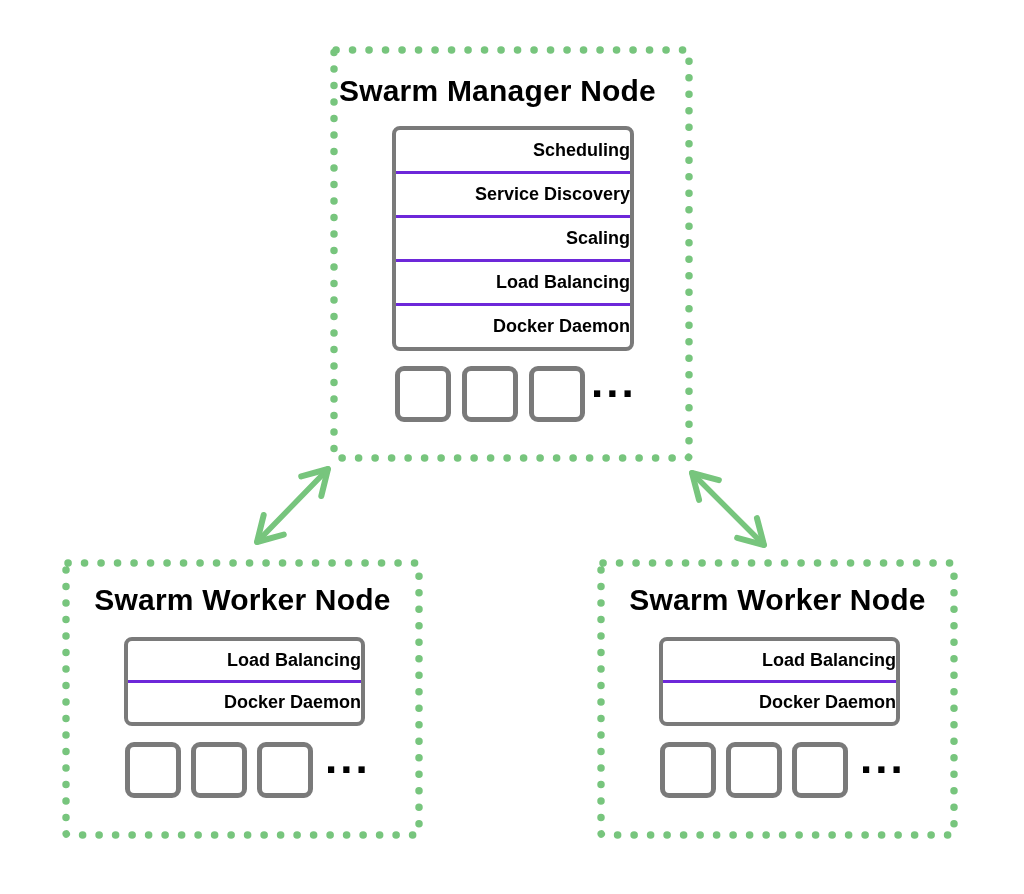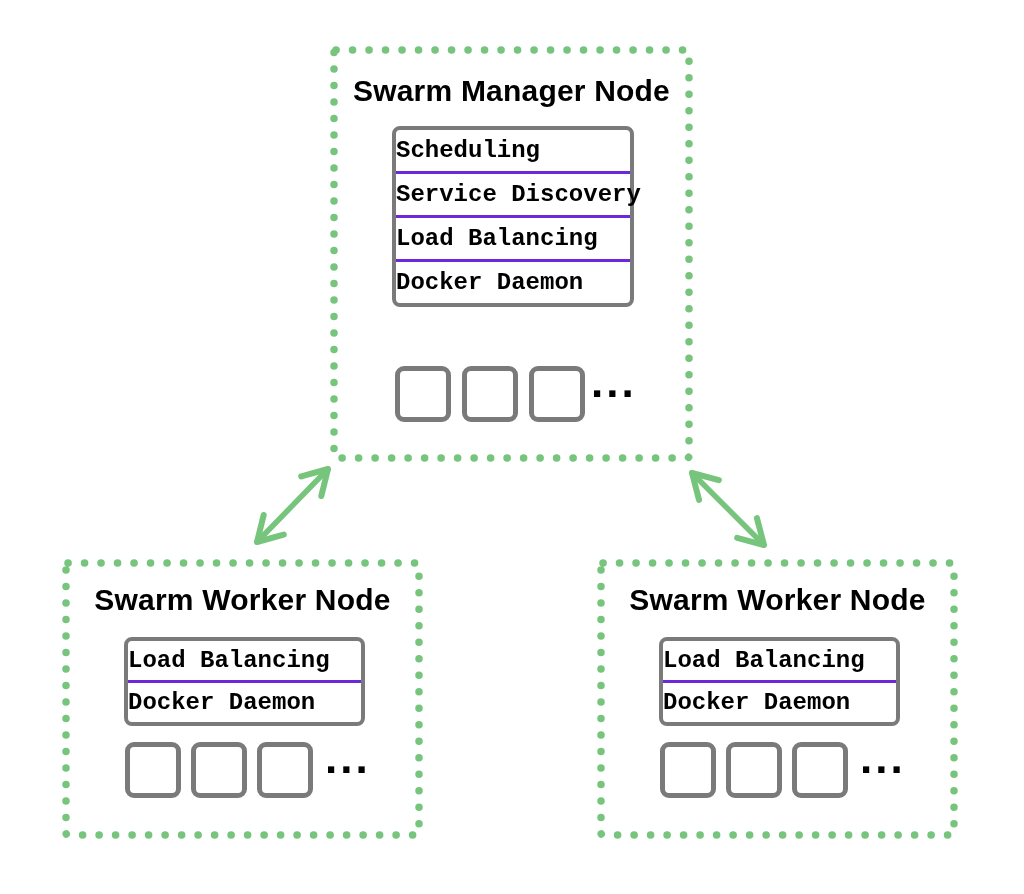--- a/index.html
+++ b/index.html
@@ -35,26 +35,25 @@
     white-space: nowrap;
   }
   .stack {
     position: absolute;
     border: 4px solid #7a7a7a;
     border-radius: 8px;
     background: #ffffff;
     box-sizing: content-box;
   }
   .stack .row {
-    text-align: left;
+    text-align: right;
     font-weight: bold;
-    font-size: 24px;
+    font-size: 18px;
     color: #000000;
     white-space: nowrap;
-    font-family: Liberation Mono, monospace;
   }
   .stack .row + .row {
     border-top: 3px solid #6d28d9;
   }
   .stack.mgr .row { height: 41px; line-height: 41px; }
   .stack.wrk .row { height: 39px; line-height: 39px; }
   .squares-row {
     position: absolute;
     display: flex;
     flex-direction: row;
@@ -98,25 +97,26 @@
 
     <rect x="66" y="563" width="353" height="272" rx="2" fill="none" stroke="#77c57d" stroke-width="7.5" stroke-linecap="round" stroke-dasharray="0.1 16.4"></rect>
 
     <rect x="601" y="563" width="353" height="272" rx="2" fill="none" stroke="#77c57d" stroke-width="7.5" stroke-linecap="round" stroke-dasharray="0.1 16.4"></rect>
 
     <line x1="328" y1="469" x2="257" y2="542" stroke="#77c57d" stroke-width="5.5" stroke-linecap="round" marker-start="url(#openhead)" marker-end="url(#openhead)"></line>
 
     <line x1="692" y1="473" x2="764" y2="545" stroke="#77c57d" stroke-width="5.5" stroke-linecap="round" marker-start="url(#openhead)" marker-end="url(#openhead)"></line>
   </svg>
 
-  <div class="node-title" style="left:334px; top:74px; width:355px;">Swarm Manager Node</div>
+  <div class="node-title" style="left:320px; top:74px; width:355px;">Swarm Manager Node</div>
 
   <div class="stack mgr" style="left:392px; top:126px; width:234px;">
     <div class="row">Scheduling</div>
     <div class="row">Service Discovery</div>
+    <div class="row">Scaling</div>
     <div class="row">Load Balancing</div>
     <div class="row">Docker Daemon</div>
   </div>
 
   <div class="squares-row" style="left:395px; top:366px;">
     <div class="container-square"></div>
     <div class="container-square"></div>
     <div class="container-square"></div>
     <span class="dots mgr">...</span>
   </div>

